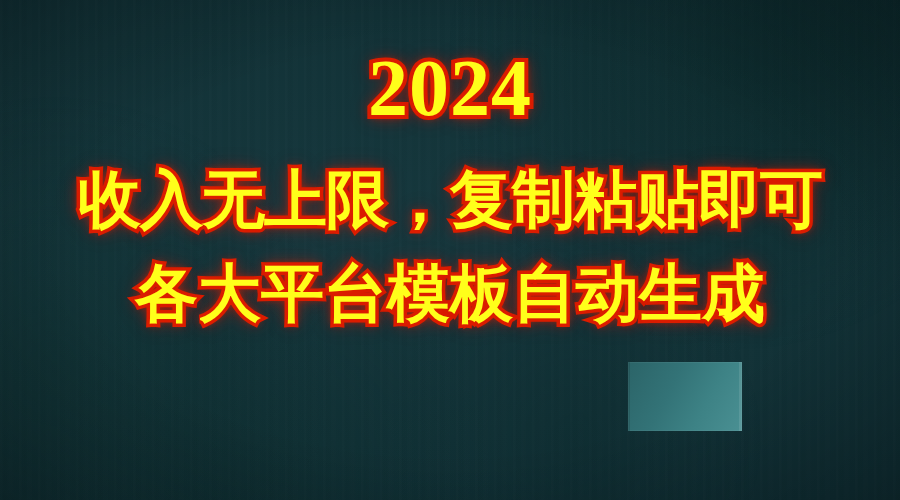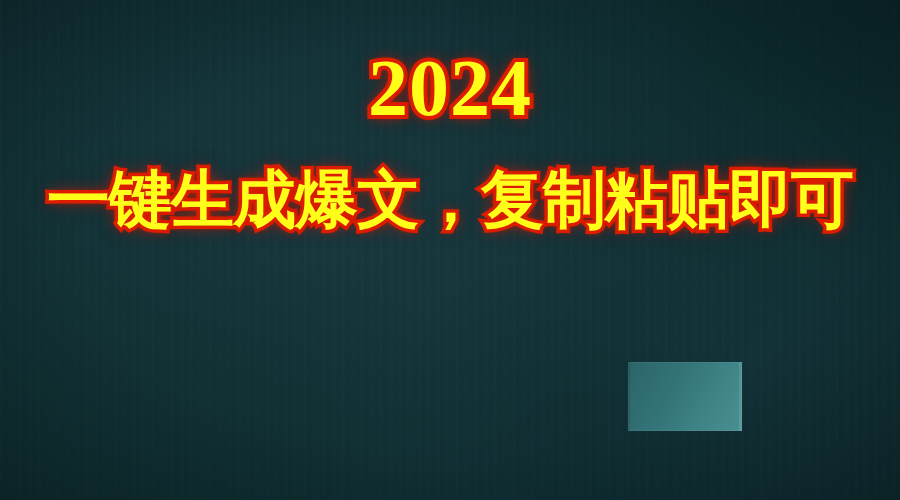--- a/index.html
+++ b/index.html
@@ -140,22 +140,23 @@
 
   <div class="bg-base"></div>
   <div class="bg-streaks"></div>
   <div class="bg-blotch"></div>
   <div class="bg-vignette"></div>
 
   <div class="text-stack">
 
     <div class="line line-year">2024</div>
 
-    <div class="line line-2">一键生成爆文，复制粘贴即可</div>
+    <div class="line line-2">收入无上限，复制粘贴即可</div>
 
+    <div class="line line-3">各大平台模板自动生成</div>
 
 
   </div>
 
   <div class="redaction-box">
     <div class="edge-l"></div>
     <div class="edge-r"></div>
   </div>
 
 </div>

